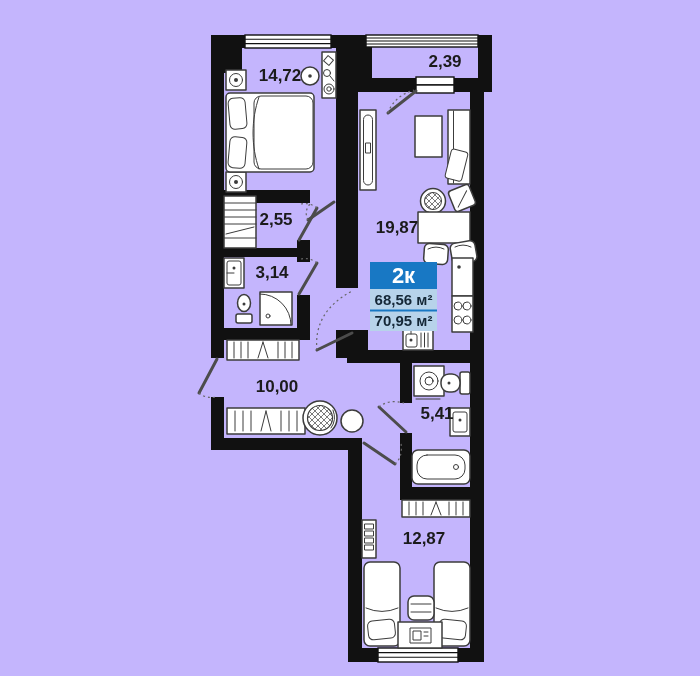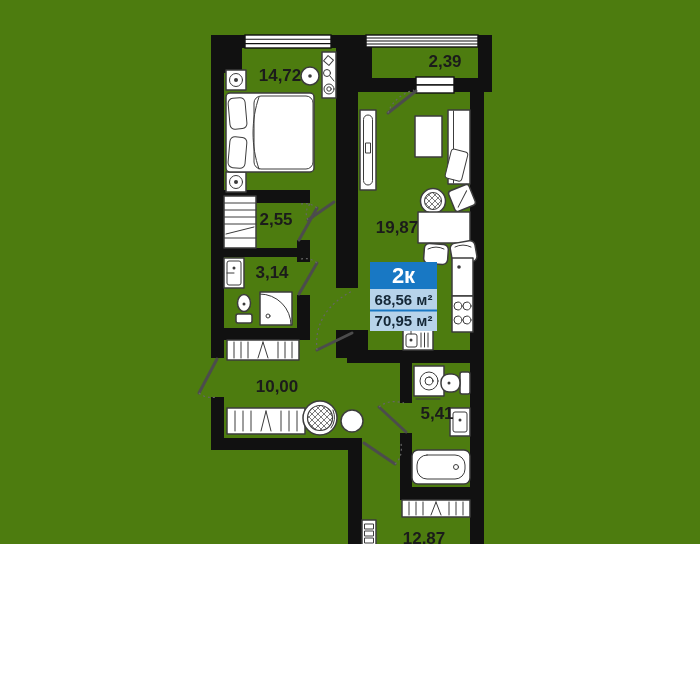--- a/index.html
+++ b/index.html
@@ -1,16 +1,16 @@
 <!DOCTYPE html>
 <html><head>
 <meta charset="utf-8">
 <style>
   html,body{margin:0;padding:0;background:#ffffff;}
-  .stage{width:700px;height:544px;position:relative;margin:0 auto;background:#4d7c0f;
+  .stage{width:700px;height:676px;position:relative;margin:0 auto;background:#c4b5fd;
          font-family:"Liberation Sans",sans-serif;}
   svg{display:block}
   .f{fill:#ffffff;stroke:#3c3c3c;stroke-width:1.5;stroke-linejoin:round}
   .fn{fill:none;stroke:#3c3c3c;stroke-width:1.5;stroke-linecap:round;stroke-linejoin:round}
   .thin{stroke-width:1}
   .dot{fill:#3c3c3c;stroke:none}
   .leaf{stroke:#4c4c4c;stroke-width:3;stroke-linecap:round}
   .arc{fill:none;stroke:#666;stroke-width:1.2;stroke-dasharray:2 3}
   .win{fill:#ffffff;stroke:#111;stroke-width:1.4}
   .winline{stroke:#111;stroke-width:1.1}

